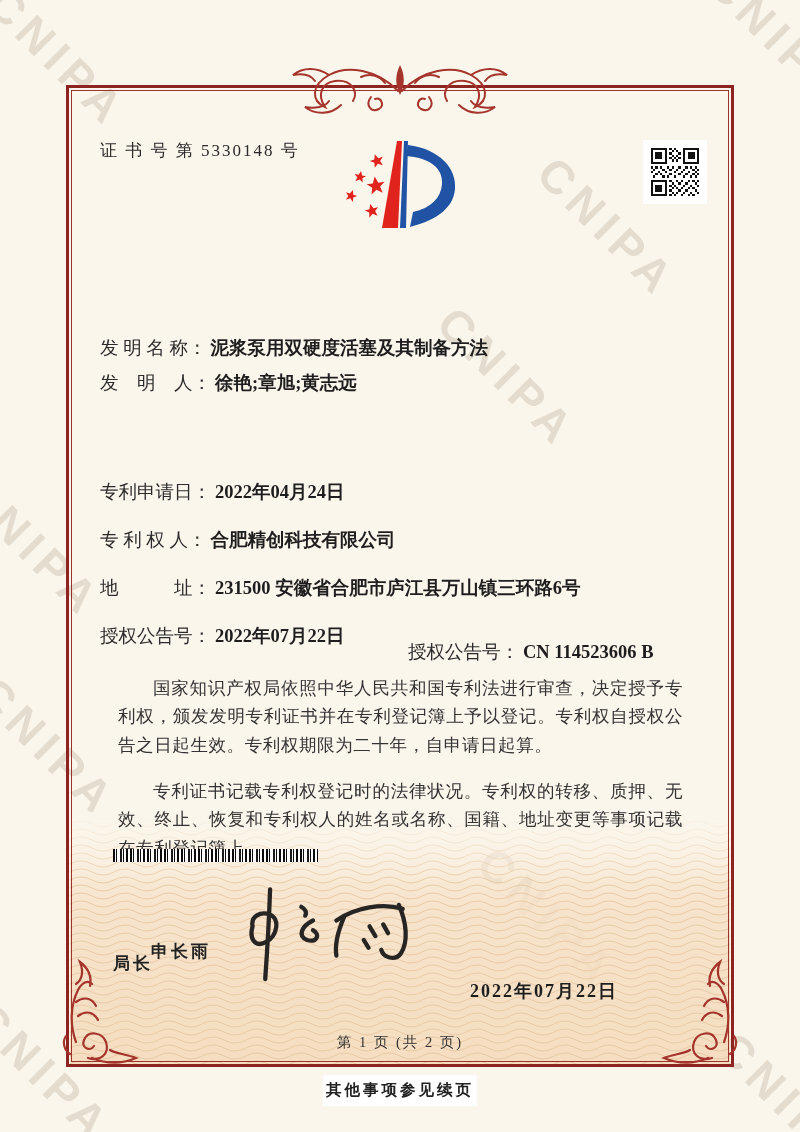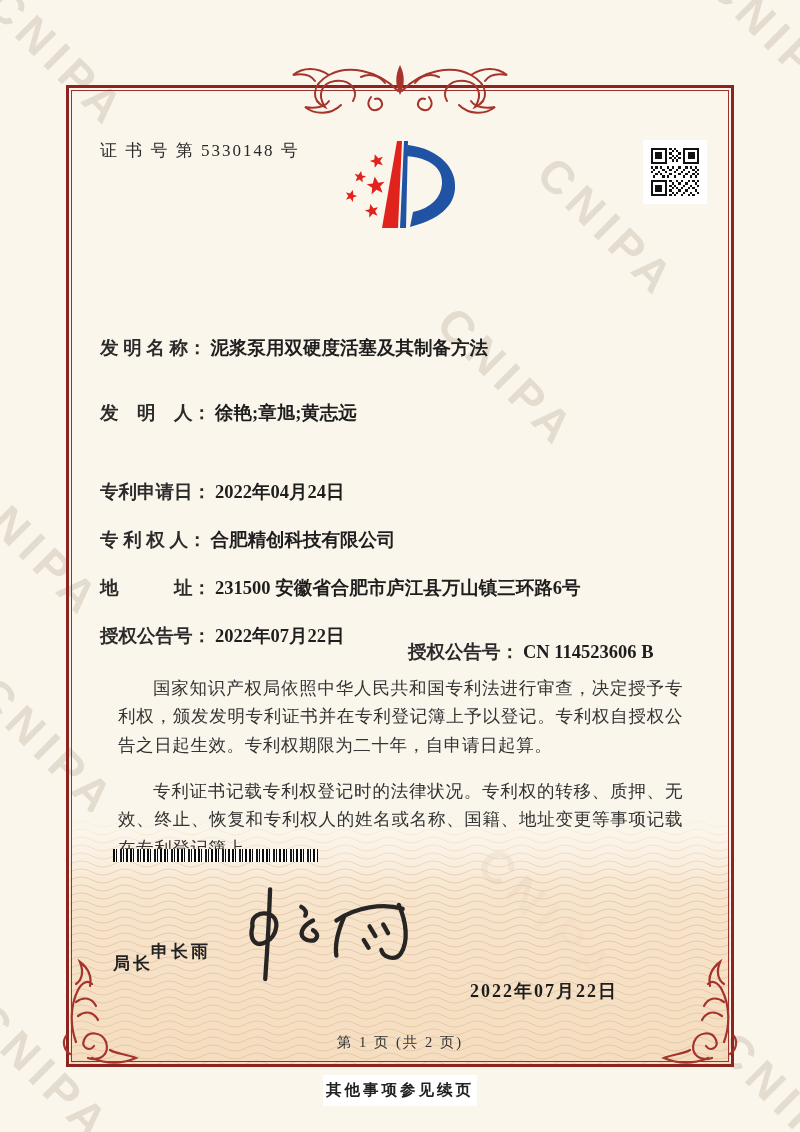--- a/index.html
+++ b/index.html
@@ -35,21 +35,21 @@
   .certno{
     position:absolute; left:100px; top:139px; font-size:17px; letter-spacing:2px; color:#2a2a2a;
   }
   .logo{position:absolute; left:344px; top:136px;}
   .qr{position:absolute; left:643px; top:140px; width:64px; height:64px; background:#fff; padding:3px; box-sizing:border-box;}
   .title{
     position:absolute; left:0; top:241px; width:800px; text-align:center;
     font-size:40px; font-weight:bold; letter-spacing:20px; text-indent:20px; color:#141414;
   }
   .row{position:absolute; left:100px; width:620px; font-size:18.5px; white-space:nowrap;}
-  .flabel{color:#2b2b2b; font-weight:700;}
+  .flabel{color:#2b2b2b; font-weight:400;}
   .fvalue{color:#1e1e1e; font-weight:600; margin-left:4px;}
   .row .second{position:absolute; left:308px; top:16px;}
   .paras{
     position:absolute; left:100px; top:656px; width:601px;
     font-size:17.5px; line-height:1.62; letter-spacing:0.6px; color:#333; text-align:justify;
   }
   .paras p{margin:18px; text-indent:2em;}
   .barcode{
     position:absolute; left:113px; top:849px; width:205px; height:13px;
     background:repeating-linear-gradient(90deg,
@@ -183,21 +183,21 @@
         M10,20h1v1h-1z M14,20h1v1h-1z M17,20h1v1h-1z M21,20h1v1h-1z
         M11,21h1v1h-1z M13,21h1v1h-1z M16,21h1v1h-1z M19,21h1v1h-1z M22,21h1v1h-1z
         M10,22h1v1h-1z M12,22h1v1h-1z M15,22h1v1h-1z M18,22h1v1h-1z M20,22h1v1h-1z"></path>
     </g>
   </svg>
 
 
   <div class="row" style="top:335px">
     <span class="flabel">发 明 名 称：</span><span class="fvalue">泥浆泵用双硬度活塞及其制备方法</span>
   </div>
-  <div class="row" style="top:400px">
+  <div class="row" style="top:370px">
     <span class="flabel">发　明　人：</span><span class="fvalue">徐艳;章旭;黄志远</span>
   </div>
   <div class="row" style="top:479px">
     <span class="flabel">专利申请日：</span><span class="fvalue">2022年04月24日</span>
   </div>
   <div class="row" style="top:527px">
     <span class="flabel">专 利 权 人：</span><span class="fvalue">合肥精创科技有限公司</span>
   </div>
   <div class="row" style="top:575px">
     <span class="flabel">地　　　址：</span><span class="fvalue">231500 安徽省合肥市庐江县万山镇三环路6号</span>

